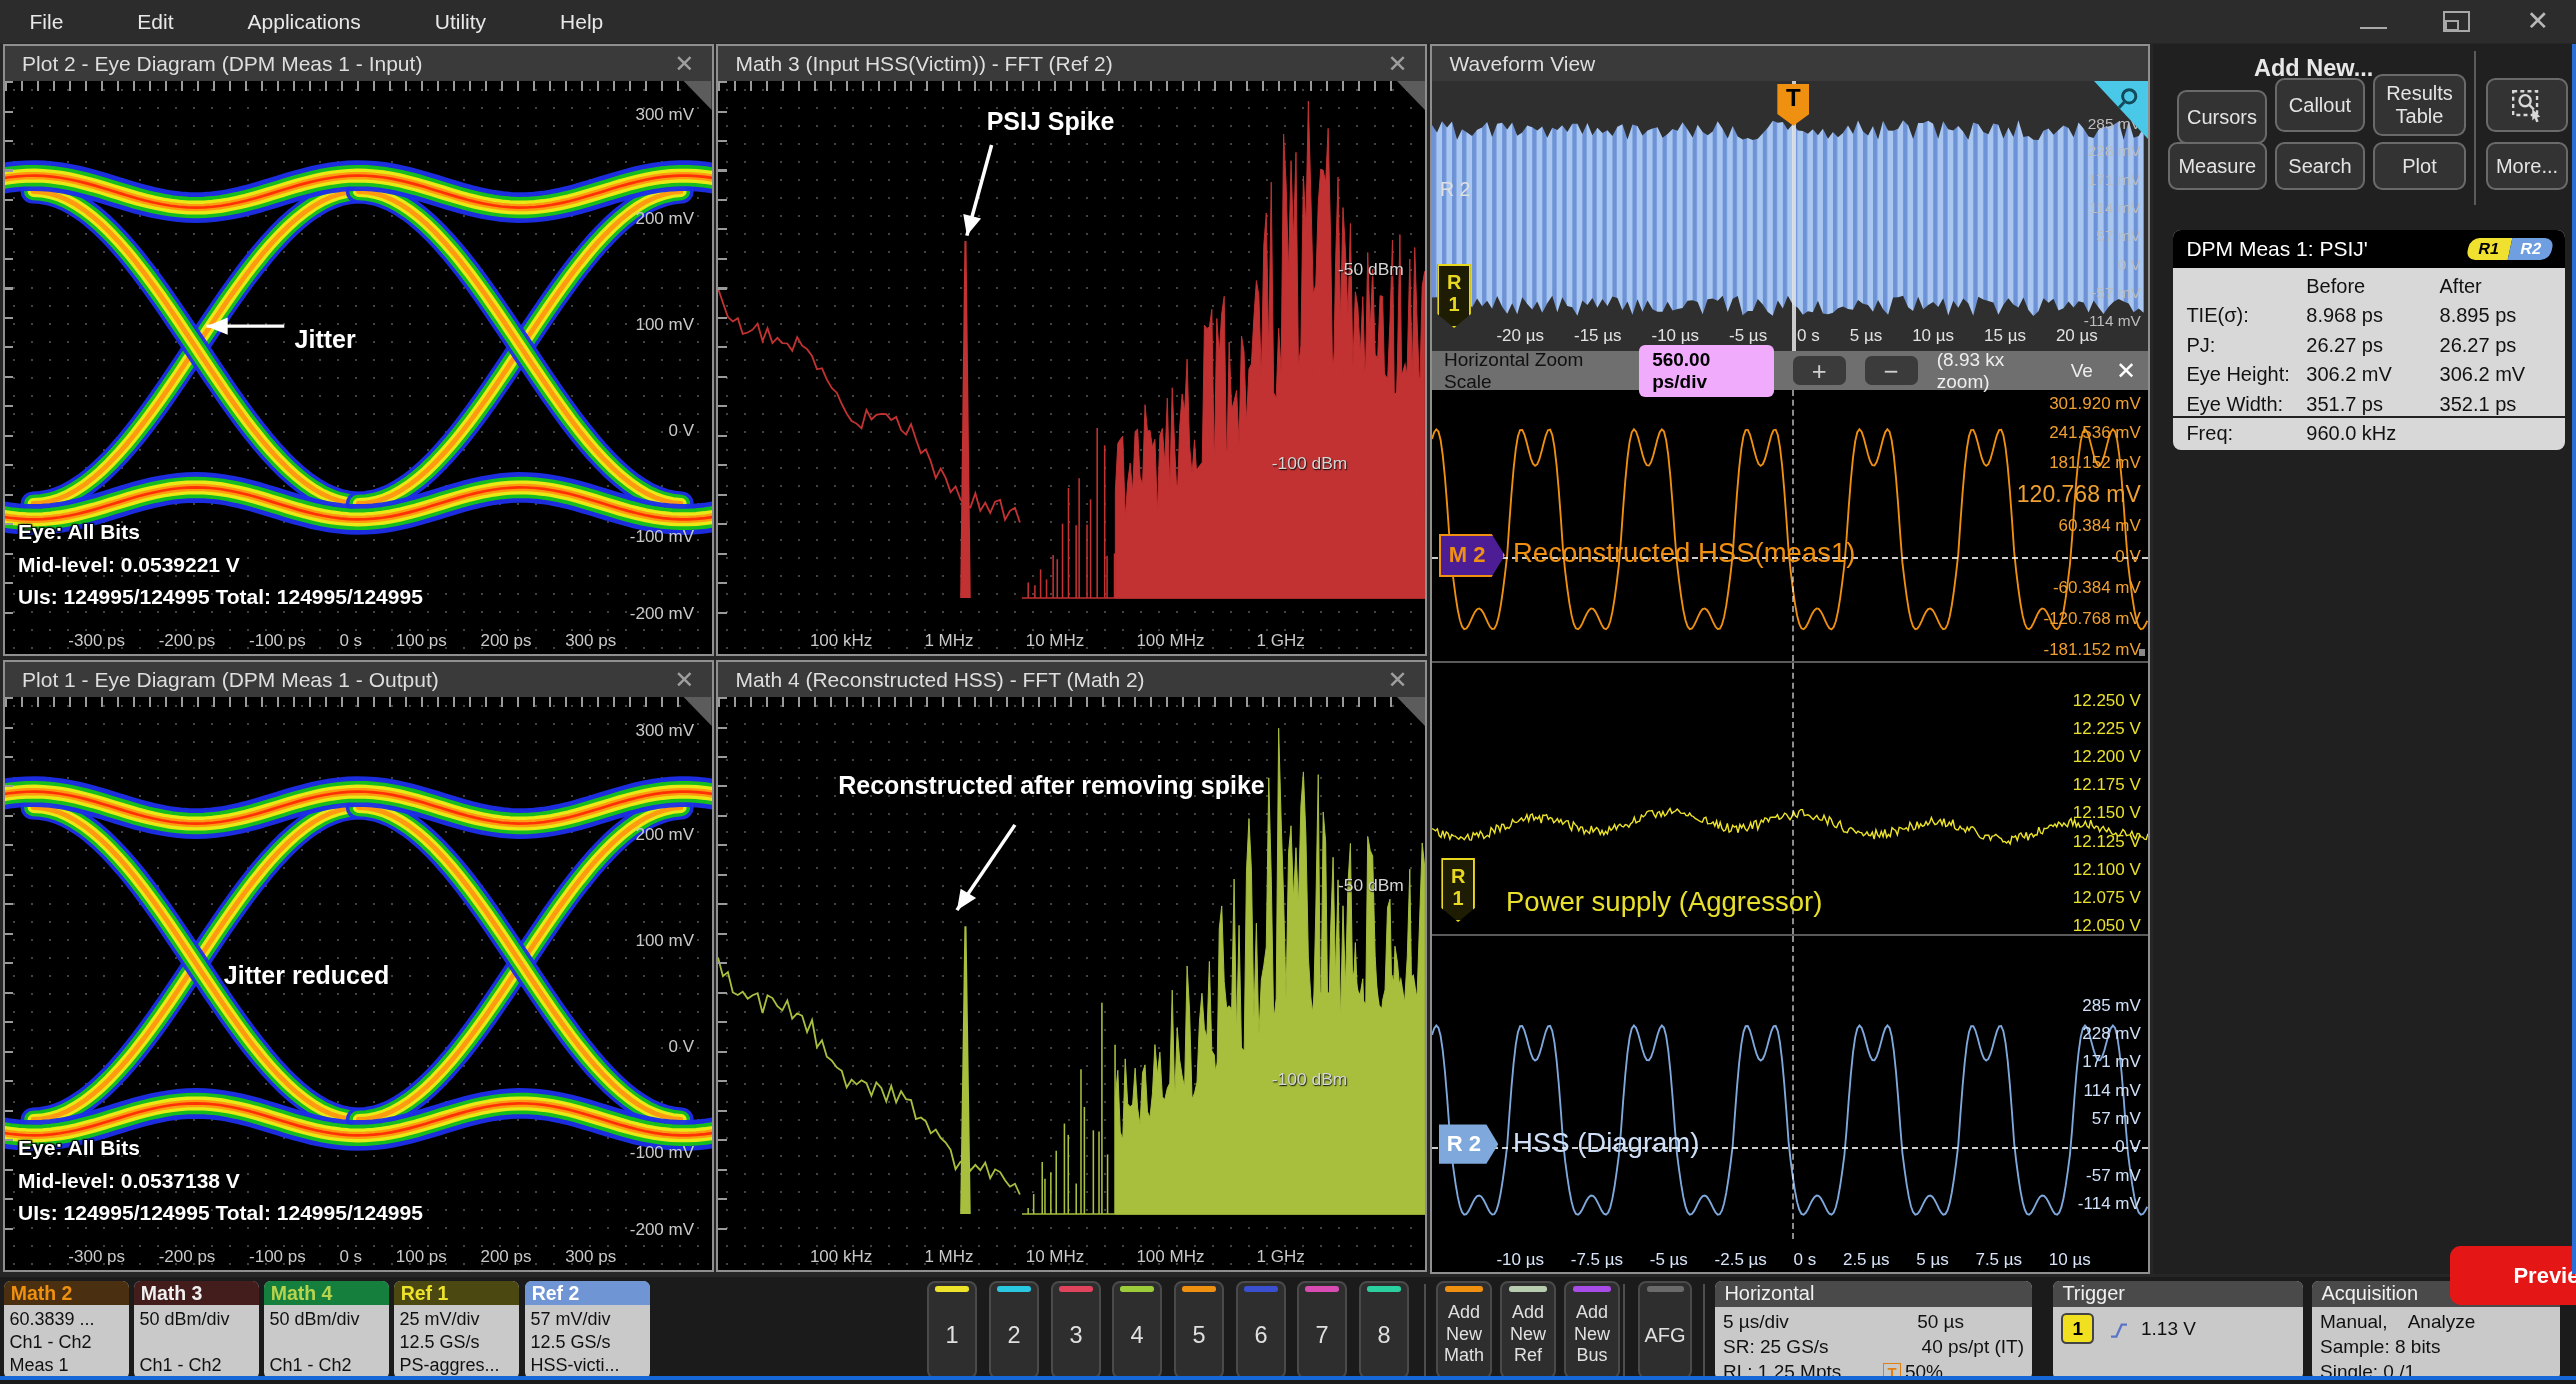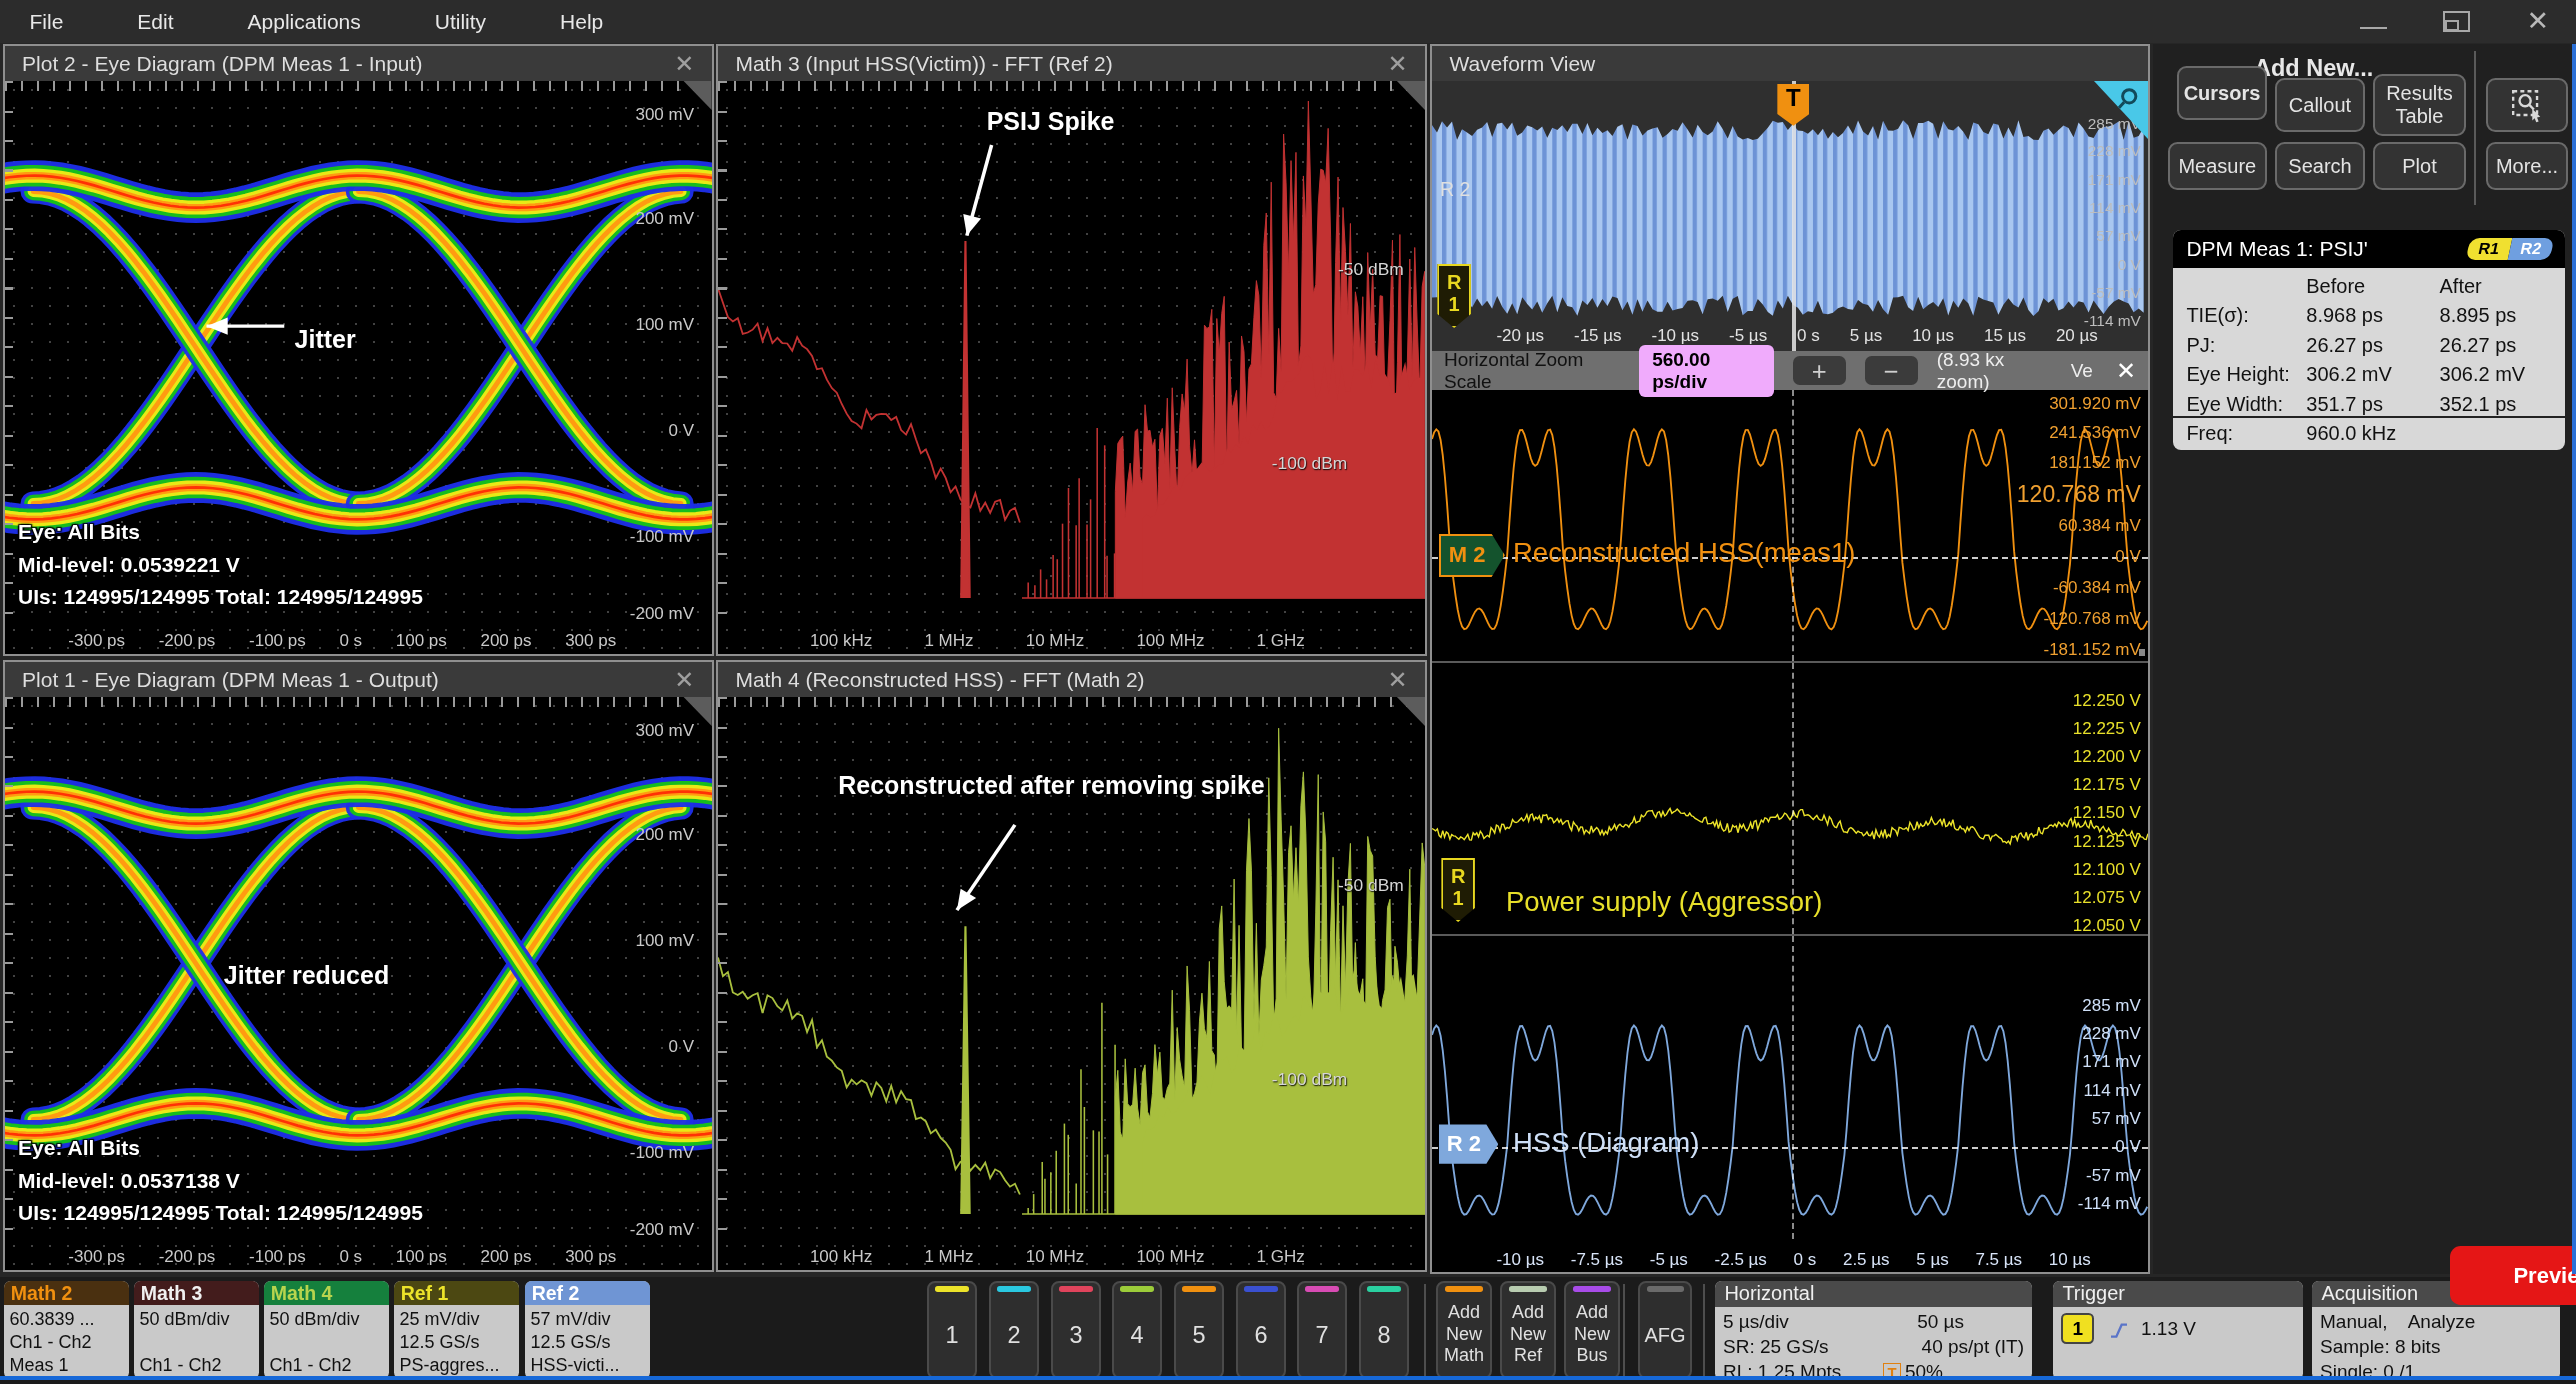--- a/index.html
+++ b/index.html
@@ -49,21 +49,21 @@
   .hdiv{position:absolute;left:0;right:0;height:2px;background:#5a5a5a;z-index:26;}
   .zoombar{position:absolute;left:0;right:0;height:39px;background:#6f6f6f;display:flex;align-items:center;
            gap:19px;padding:0 12px;box-sizing:border-box;z-index:28;font-size:19px;color:#111;}
   .zoomval{background:#f0abfc;color:#000;font-weight:bold;border-radius:6px;padding:4px 13.4px;font-size:19px;}
   .zbtn{width:58px;height:29.5px;background:#3b3b3b;border-radius:6.7px;color:#cfcfcf;font-size:25.5px;
         display:flex;align-items:center;justify-content:center;line-height:0;}
   .zfact{color:#eee;} .zve{color:#eee;} .zx{color:#fff;font-size:24px;margin-left:4px;}
   .dash-h{position:absolute;left:0;right:0;border-top:2px dashed rgba(255,255,255,.8);z-index:12;}
   .dash-v{position:absolute;top:0;bottom:0;border-left:2px dashed rgba(255,255,255,.55);z-index:12;}
   .trace-label{position:absolute;z-index:22;font-size:27.5px;white-space:nowrap;}
-  .tagM2{position:absolute;z-index:23;background:#14532d;border:2.7px solid #f09010;color:#f09010;
+  .tagM2{position:absolute;z-index:23;background:#4c1d95;border:2.7px solid #f09010;color:#f09010;
          font-size:22px;font-weight:bold;padding:6.7px 17.4px 6.7px 8px;
          clip-path:polygon(0 0,80% 0,100% 50%,80% 100%,0 100%);}
   .tagR2{position:absolute;z-index:23;background:#7fa8dc;color:#fff;font-size:22px;font-weight:bold;
          padding:6.7px 17.4px 6.7px 8px;clip-path:polygon(0 0,80% 0,100% 50%,80% 100%,0 100%);}
   .tagR1v{position:absolute;z-index:23;background:#1f1c04;border:2.7px solid #e8d820;color:#e8d820;
           font-size:20px;font-weight:bold;width:29.5px;padding:5.4px 0 10.7px 0;text-align:center;line-height:1.1;
           clip-path:polygon(0 0,100% 0,100% 78%,50% 100%,0 78%);}
   .ovwlabel{position:absolute;z-index:22;color:#e0e0e0;font-size:19.5px;}
   .trigT{position:absolute;z-index:24;width:32px;height:42px;background:#f09010;color:#000;font-weight:bold;
          font-size:24px;display:flex;align-items:flex-start;justify-content:center;
@@ -505,21 +505,21 @@
             <span>5 µs</span>
             <span>7.5 µs</span>
             <span>10 µs</span>
           </div>
       </div>
     </div>
   </div>
 
   <div class="sidebar" style="left:2153px;top:44px;width:423px;height:1230px;">
     <div class="sb-title" style="left:101px;top:10.7px;">Add New...</div>
-    <div class="sb-btn" style="left:24px;top:22px;width:86px;height:50px;font-weight:bold;">Cursors</div>
+    <div class="sb-btn" style="left:24px;top:46px;width:86px;height:50px;">Cursors</div>
     <div class="sb-btn" style="left:122px;top:34px;width:86px;height:50px;">Callout</div>
     <div class="sb-btn" style="left:220px;top:29.5px;width:89px;height:58px;">Results Table</div>
     <div class="sb-div" style="left:321px;top:6.7px;height:154px;"></div>
     <div class="sb-btn" style="left:333px;top:34px;width:78px;height:50px;">
       <svg width="35" height="35" viewBox="0 0 44 44">
           <rect x="4" y="4" width="30" height="30" fill="none" stroke="#d8d8d8" stroke-width="3" stroke-dasharray="5 4"></rect>
           <circle cx="19" cy="16" r="7" fill="none" stroke="#d8d8d8" stroke-width="3"></circle>
           <line x1="24" y1="21" x2="30" y2="27" stroke="#d8d8d8" stroke-width="3"></line>
           <path d="M28 26 l10 10 l-4 1 l2 5 l-3 1 l-2 -5 l-3 3 z" fill="#d8d8d8"></path>
         </svg>

